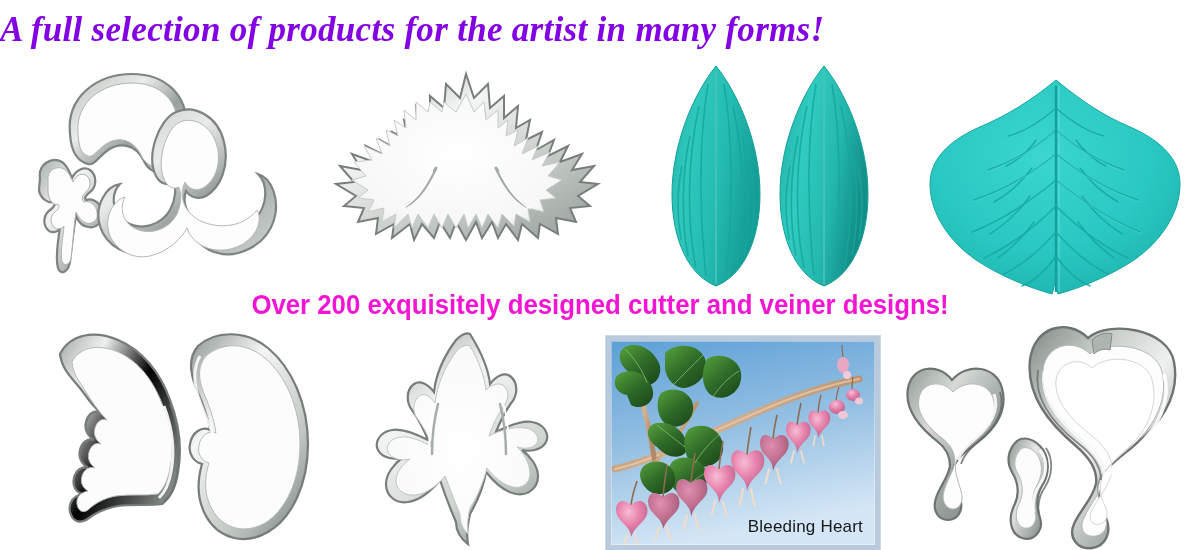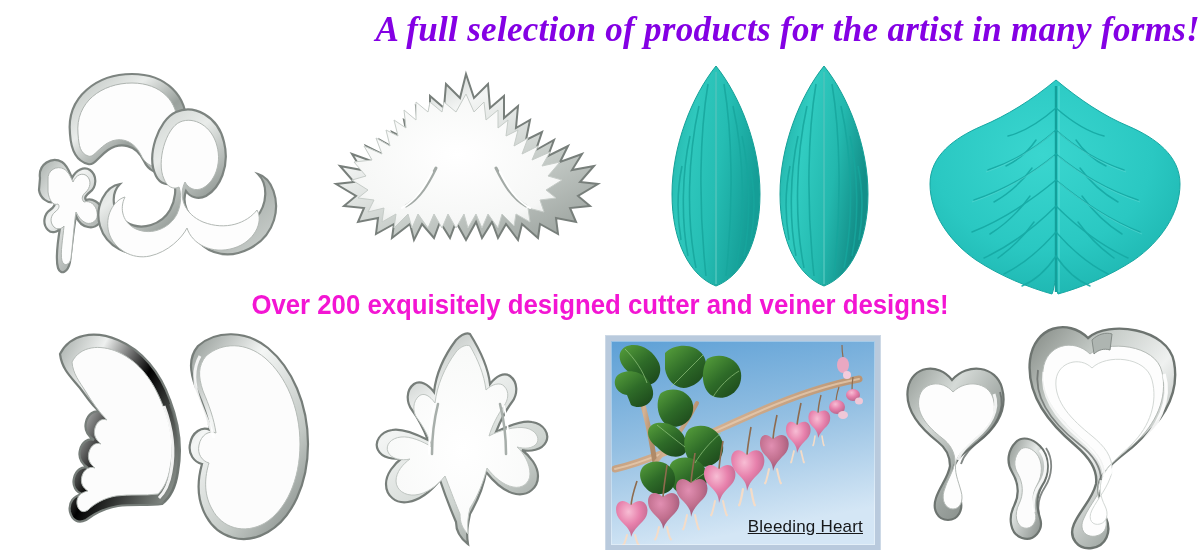--- a/index.html
+++ b/index.html
@@ -10,21 +10,21 @@
     overflow:hidden;
     position:relative;
   }
   .stage{position:relative;width:1200px;height:550px;background:#fff;}
 
   
   .headline{
     position:absolute;
     left:0;right:0;
     top:8px;
-    text-align:right;
+    text-align:left;
     font-family:"Liberation Serif", "DejaVu Serif", serif;
     font-style:italic;
     font-weight:700;
     font-size:35px;
     letter-spacing:0.3px;
     color:#8400E4;
     white-space:nowrap;
     line-height:44px;
   }
   .subline{
@@ -57,21 +57,20 @@
     box-shadow:0 0 0 1px #cdd9e6;
   }
   .photo .caption{
     position:absolute;
     right:12px;bottom:8px;
     font-family:"Liberation Sans", sans-serif;
     font-size:17px;
     color:#16181a;
     letter-spacing:0.2px;
     z-index:9;
-    text-decoration:underline;
   }
 </style>
 </head>
 <body>
 
 <div class="stage">
 
   <div class="headline">A full selection of  products for the artist in many forms!</div>
 
   <div class="cell" style="left:28px;top:66px;width:250px;height:215px;">

